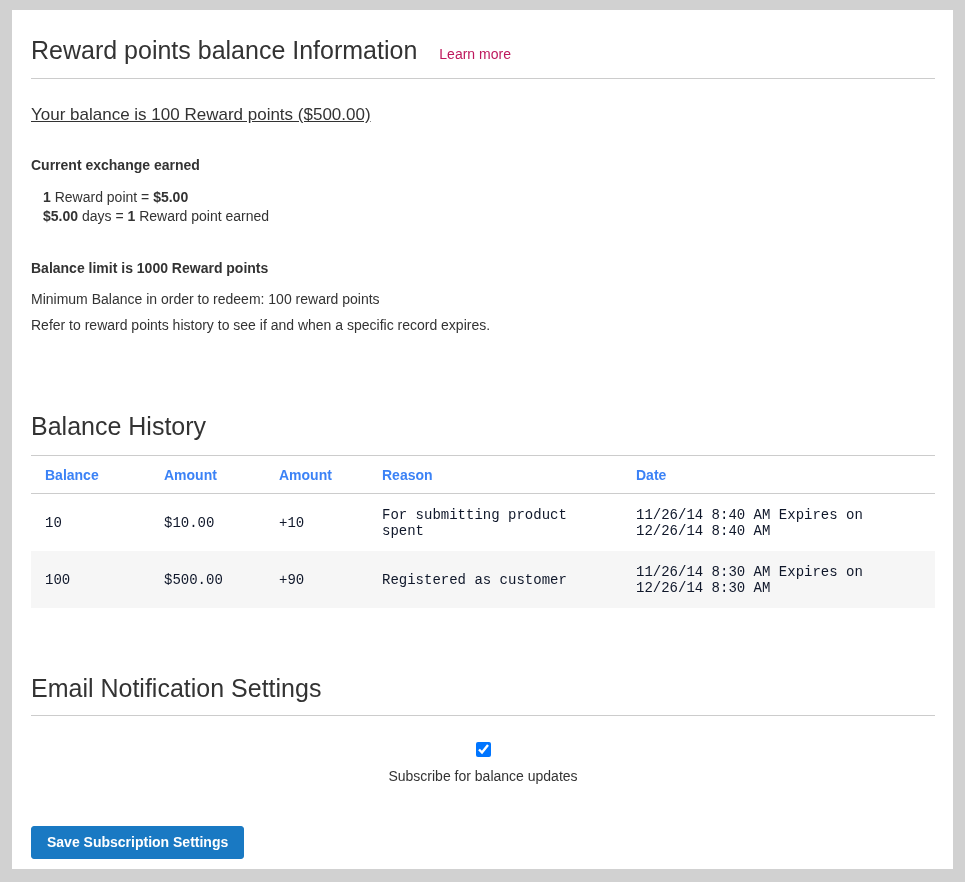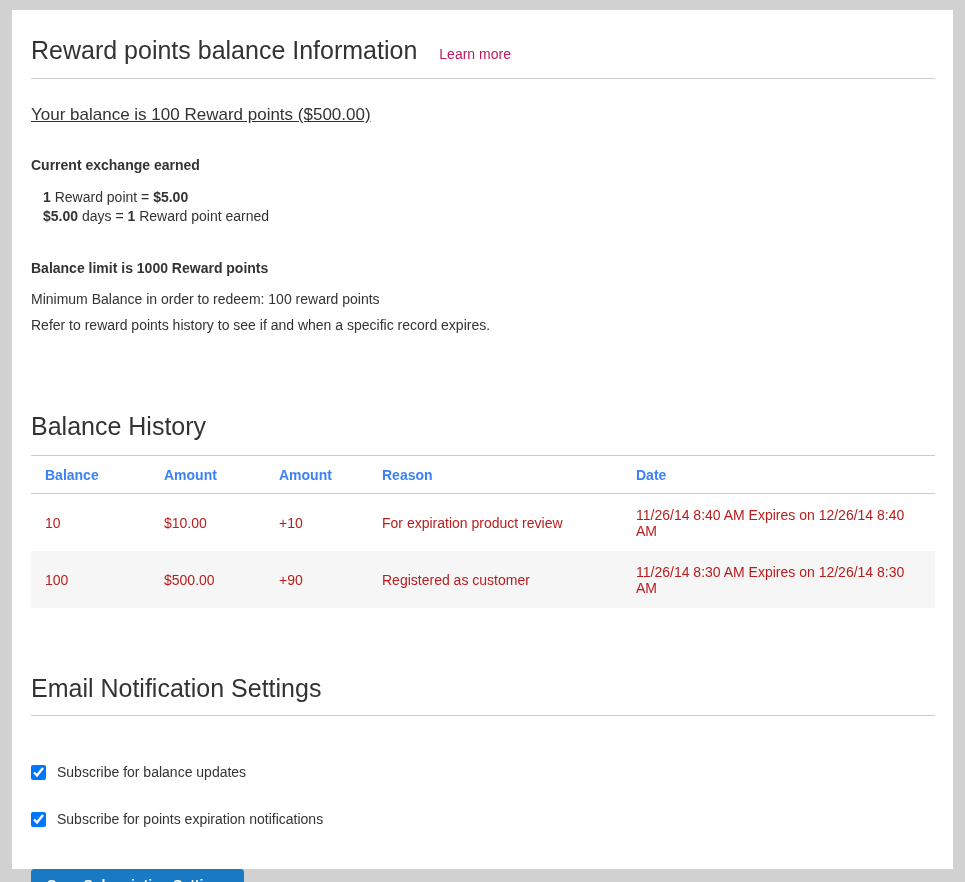--- a/index.html
+++ b/index.html
@@ -85,31 +85,32 @@
   table.history col.c-reason  { width: 254px; }
   table.history th {
     text-align: left;
     font-weight: 700;
     padding: 11px 14px 10px 14px;
     border-bottom: 1px solid #ccc;
     color: #3b82f6;
   }
   table.history td {
     padding: 13px 14px 12px 14px;
-    color: #b91c1c;
+    color: #0f172a;
+    font-family: Liberation Mono, monospace;
   }
   table.history tr.row-alt { background: #f6f6f6; }
   .checkbox-row {
     display: flex;
     align-items: center;
     gap: 11px;
     font-size: 14px;
     cursor: pointer;
   }
-  .checkbox-row.first { margin-top: 48px; }
+  .checkbox-row.first { margin-top: 26px; flex-direction: column; }
   .checkbox-row + .checkbox-row { margin-top: 31px; }
   .checkbox-row input[type="checkbox"] {
     width: 15px; height: 15px;
     margin: 0;
     cursor: pointer;
   }
   .save-btn {
     display: inline-block;
     margin-top: 42px;
     background: #1979c3;
@@ -166,41 +167,37 @@
         <th>Amount</th>
         <th>Reason</th>
         <th>Date</th>
       </tr>
     </thead>
     <tbody>
       <tr>
         <td>10</td>
         <td>$10.00</td>
         <td>+10</td>
-        <td>For expiration product review</td>
+        <td>For submitting product spent</td>
         <td>11/26/14 8:40 AM Expires on 12/26/14 8:40 AM</td>
       </tr>
       <tr class="row-alt">
         <td>100</td>
         <td>$500.00</td>
         <td>+90</td>
         <td>Registered as customer</td>
         <td>11/26/14 8:30 AM Expires on 12/26/14 8:30 AM</td>
       </tr>
     </tbody>
   </table>
 
   <h2 class="section-heading" style="margin-top:66px">Email Notification Settings</h2>
   <hr class="heading-divider" style="margin-top:12px">
 
   <label class="checkbox-row first">
     <input type="checkbox" checked="" style="">
     <span>Subscribe for balance updates</span>
   </label>
 
-  <label class="checkbox-row">
-    <input type="checkbox" checked="" style="">
-    <span>Subscribe for points expiration notifications</span>
-  </label>
 
   <button class="save-btn">Save Subscription Settings</button>
 
 </div>
 
 </body></html>

